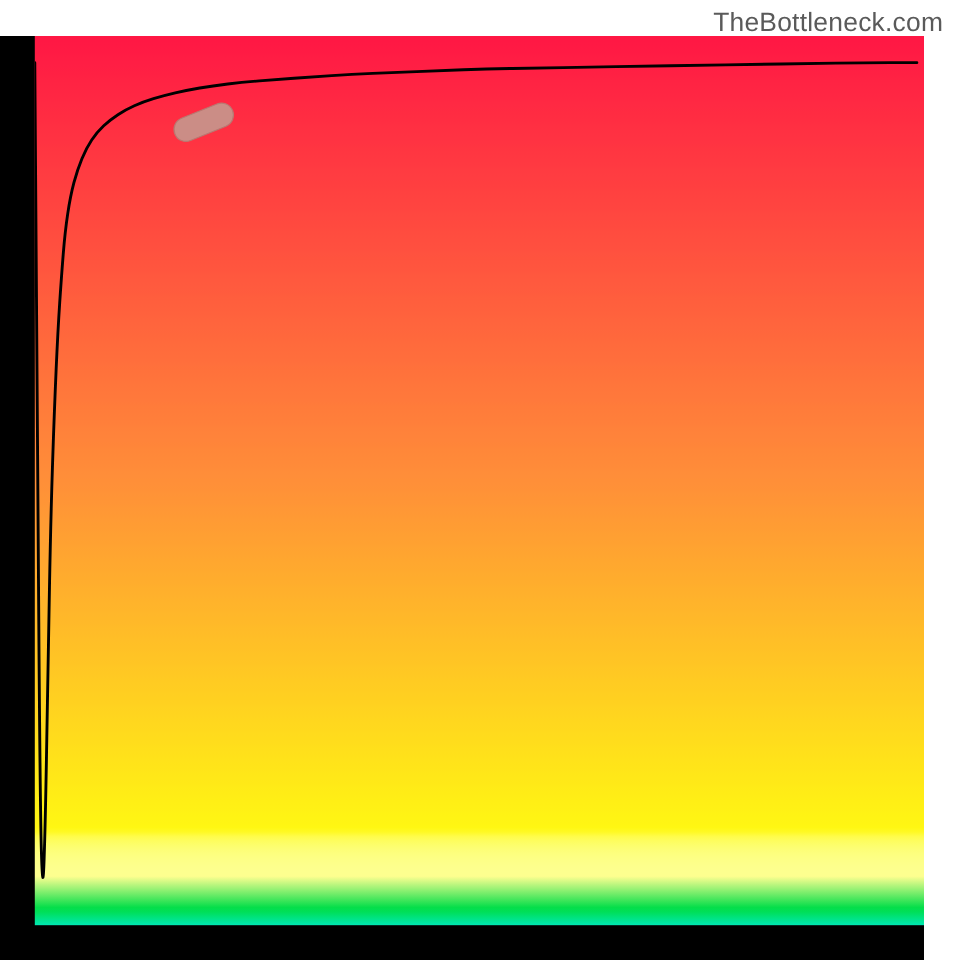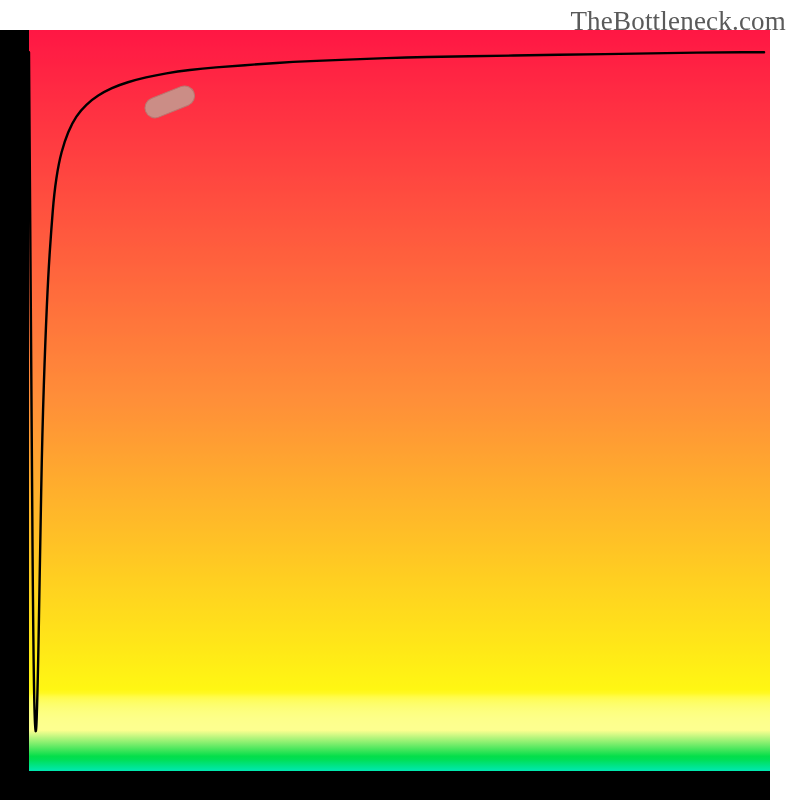--- a/index.html
+++ b/index.html
@@ -73,23 +73,23 @@
       #fdff85 92.5%, #fdff8a 93.0%, #fdff8d 93.5%, #fdff8f 94.0%, #fdff8f 94.5%,
       #dafa87 95.0%, #b6f57d 95.5%, #93f173 96.0%, #70ec69 96.5%, #4ce75e 97.0%,
       #29e354 97.5%, #05de4a 98.0%, #00df58 98.5%, #00e276 99.0%, #00e594 99.5%,
       #00e8b2 100.0%
     );
   }
   .watermark {
     position: absolute;
     top: 6px;
     right: 14px;
-    font-size: 27px;
+    font-size: 22px;
     color: #5a5a5a;
-    font-family: Liberation Serif, serif;
+    font-family: Liberation Sans, sans-serif;
     letter-spacing: 0.2px;
   }
   svg.plot {
     position: absolute;
     left: 0;
     top: 0;
     width: 741px;
     height: 741px;
   }
 </style>

